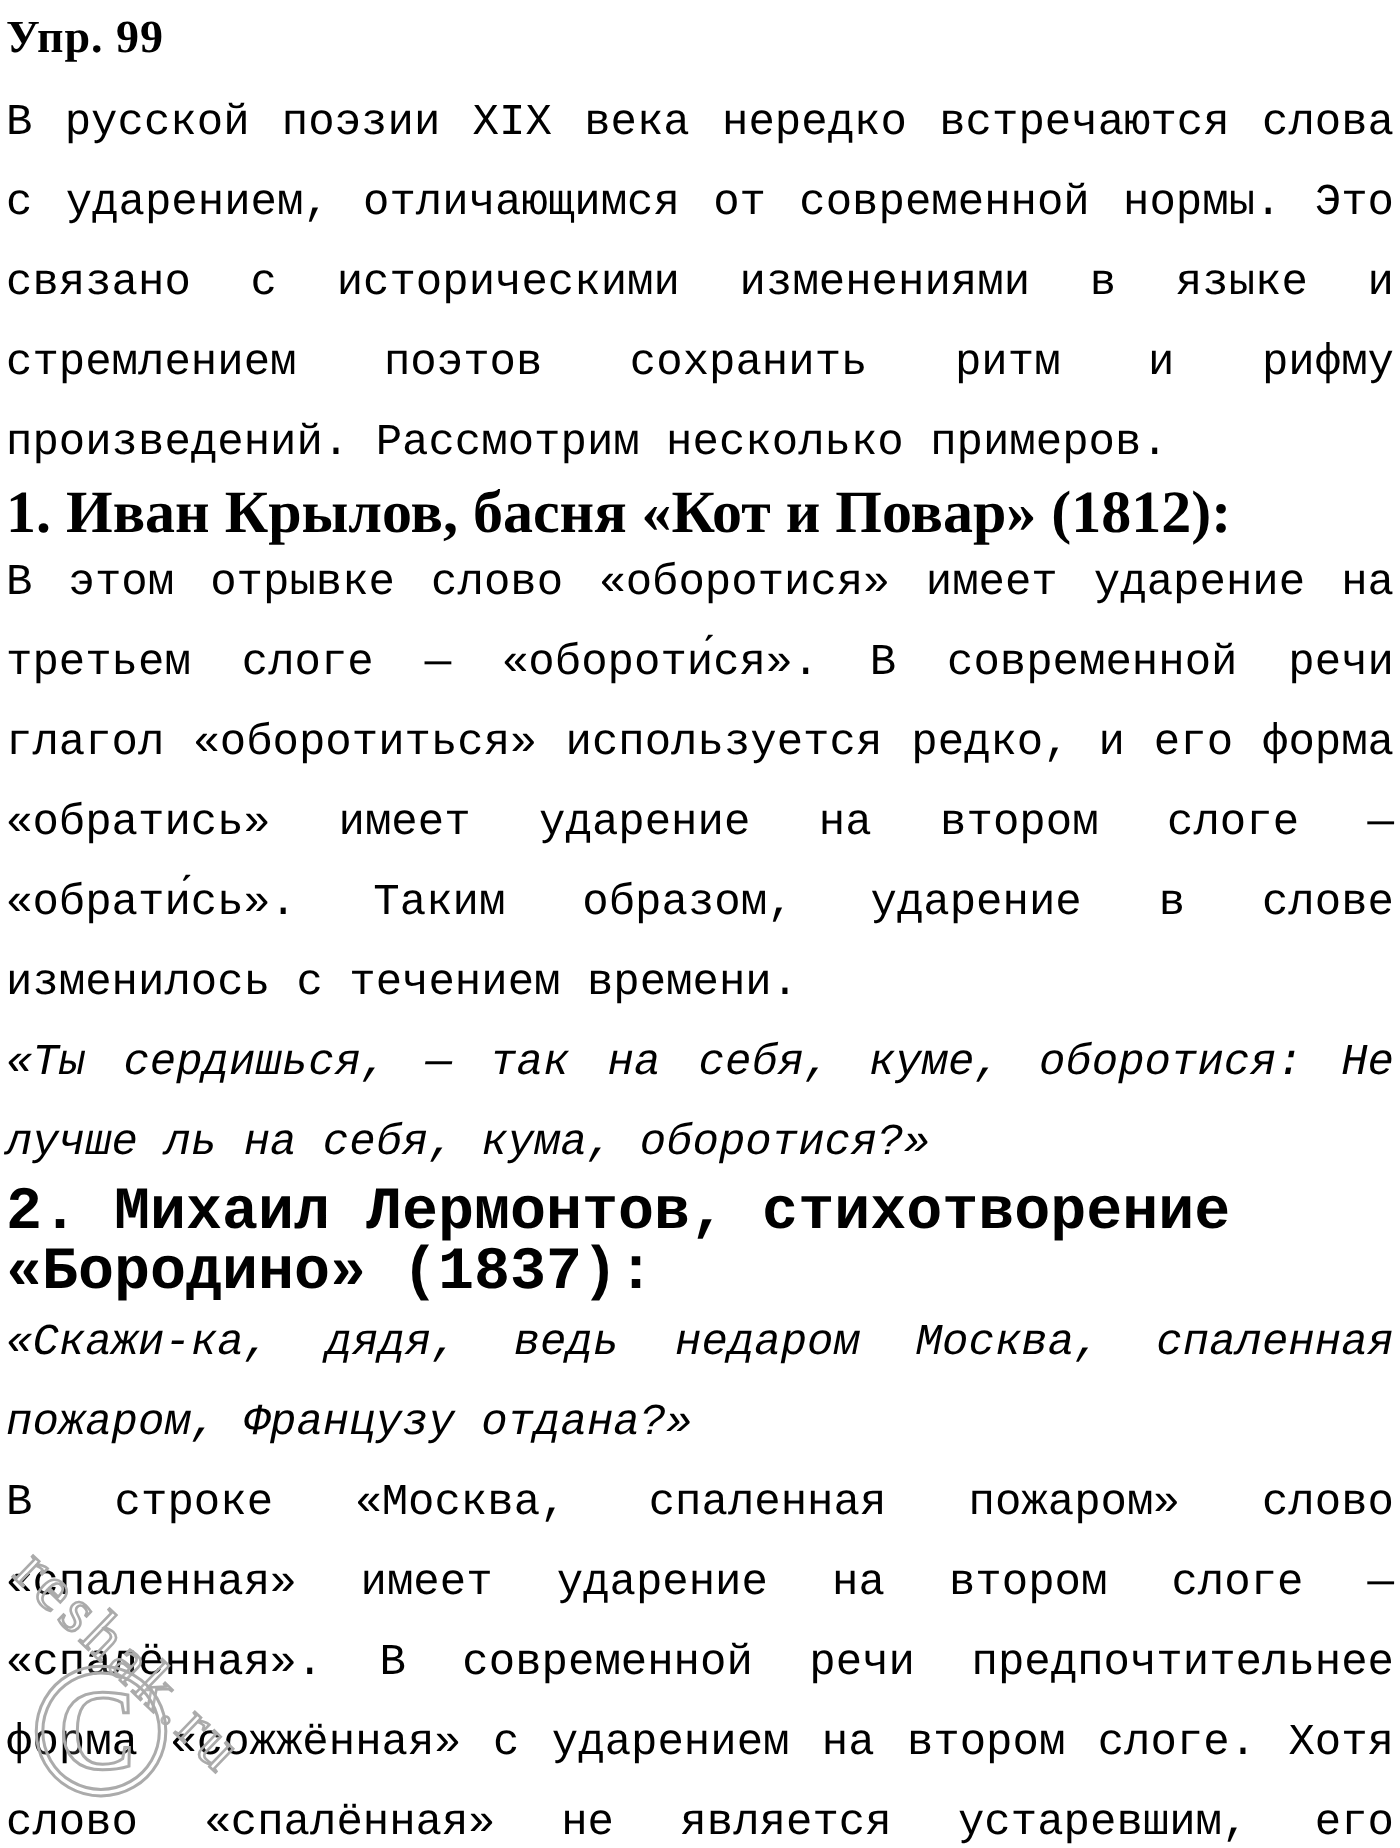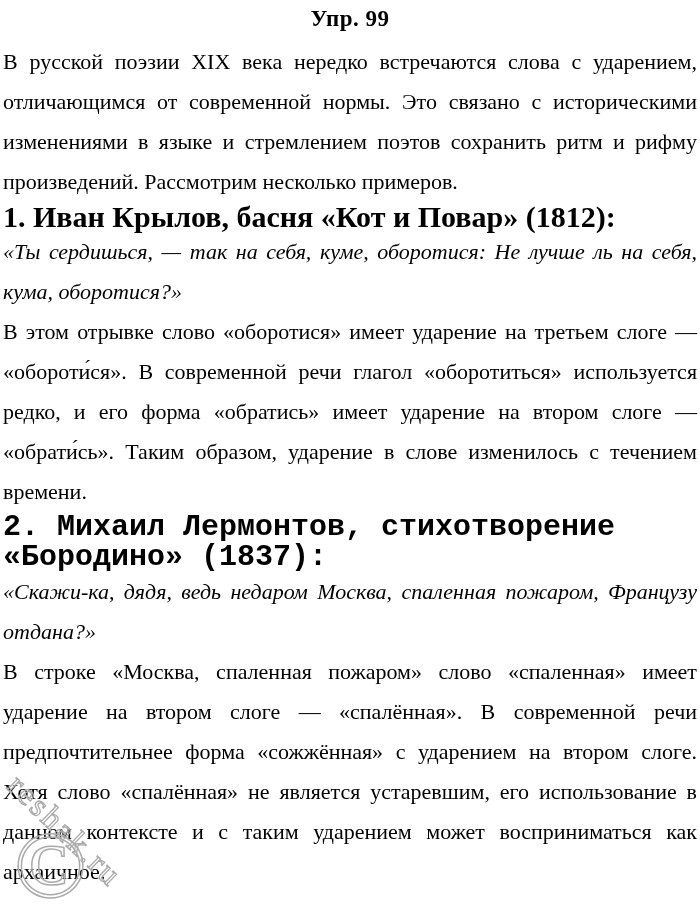--- a/index.html
+++ b/index.html
@@ -11,38 +11,39 @@
     font-family: "Liberation Serif", serif;
     position: relative;
     overflow: hidden;
   }
   .page {
     padding: 6px 3px 0 3px;
     position: relative;
   }
   .topbar {
     display: flex;
-    justify-content: center;
+    justify-content: space-between;
     align-items: baseline;
     font-size: 23px;
     line-height: 26px;
     margin-bottom: 10px;
   }
   .exercise-label {
     font-weight: 700;
     letter-spacing: 0.5px;
   }
   .copyright-label {
     font-size: 22px;
   }
   p.body-p {
     margin: 0;
     font-size: 22px;
     line-height: 40px;
     text-align: justify;
+    font-family: Liberation Mono, monospace;
   }
   p.quote { font-style: italic; }
   h2.heading {
     margin: 0;
     font-size: 30px;
     line-height: 30px;
     font-weight: 700;
   }
   .mt-h1 { margin-top: 10px; }
   .mt-q1 { margin-top: 12px; }
@@ -91,23 +92,23 @@
 <div class="page">
 
   <header class="topbar">
     <span class="exercise-label">Упр. 99</span>
   </header>
 
   <p class="body-p">В русской поэзии XIX века нередко встречаются слова с ударением, отличающимся от современной нормы. Это связано с историческими изменениями в языке и стремлением поэтов сохранить ритм и рифму произведений. Рассмотрим несколько примеров.</p>
 
   <h2 class="heading mt-h1">1. Иван Крылов, басня «Кот и Повар» (1812):</h2>
 
+  <p class="body-p mt-p2">В этом отрывке слово «оборотися» имеет ударение на третьем слоге — «обороти́ся». В современной речи глагол «оборотиться» используется редко, и его форма «обратись» имеет ударение на втором слоге — «обрати́сь». Таким образом, ударение в слове изменилось с течением времени.</p>
+
   <p class="body-p quote mt-q1">«Ты сердишься, — так на себя, куме, оборотися: Не лучше ль на себя, кума, оборотися?»</p>
-
-  <p class="body-p mt-p2">В этом отрывке слово «оборотися» имеет ударение на третьем слоге — «обороти́ся». В современной речи глагол «оборотиться» используется редко, и его форма «обратись» имеет ударение на втором слоге — «обрати́сь». Таким образом, ударение в слове изменилось с течением времени.</p>
 
   <h2 class="heading mt-h2">2. Михаил Лермонтов, стихотворение «Бородино» (1837):</h2>
 
   <p class="body-p quote mt-q2">«Скажи-ка, дядя, ведь недаром Москва, спаленная пожаром, Французу отдана?»</p>
 
   <p class="body-p mt-p3">В строке «Москва, спаленная пожаром» слово «спаленная» имеет ударение на втором слоге — «спалённая». В современной речи предпочтительнее форма «сожжённая» с ударением на втором слоге. Хотя слово «спалённая» не является устаревшим, его использование в данном контексте и с таким ударением может восприниматься как архаичное.</p>
 
 </div>
 
 <div class="watermark">

